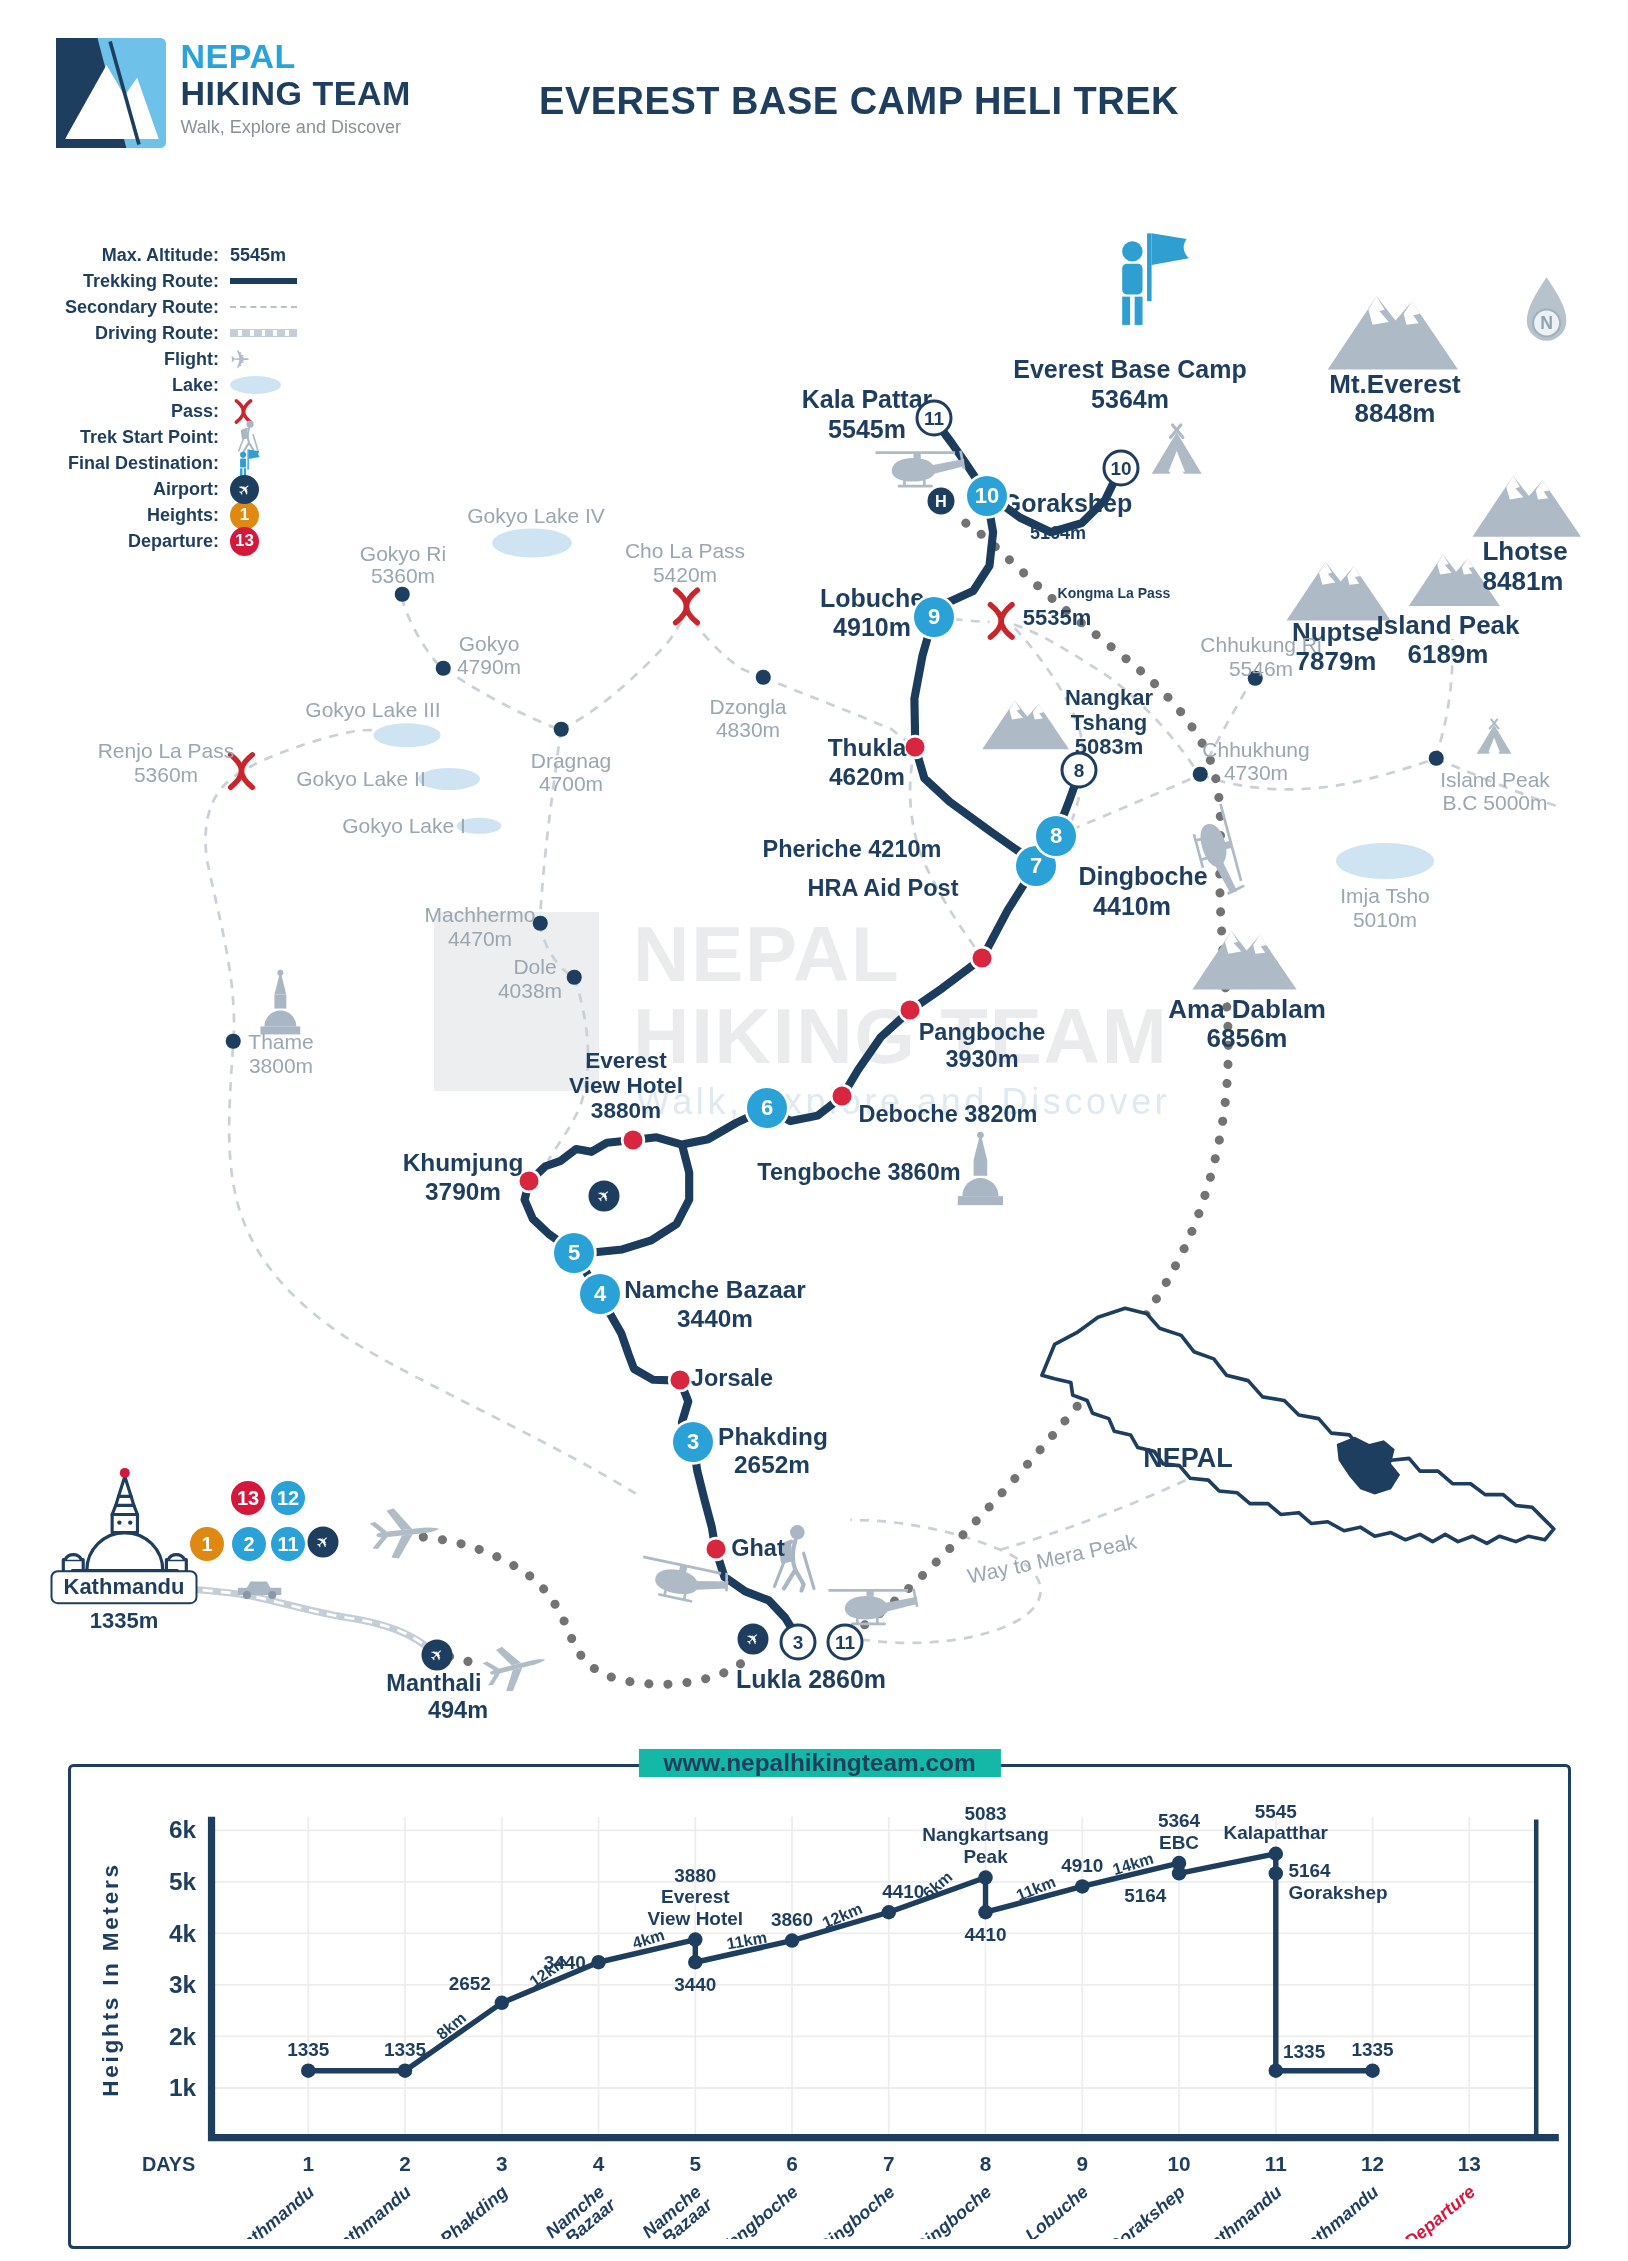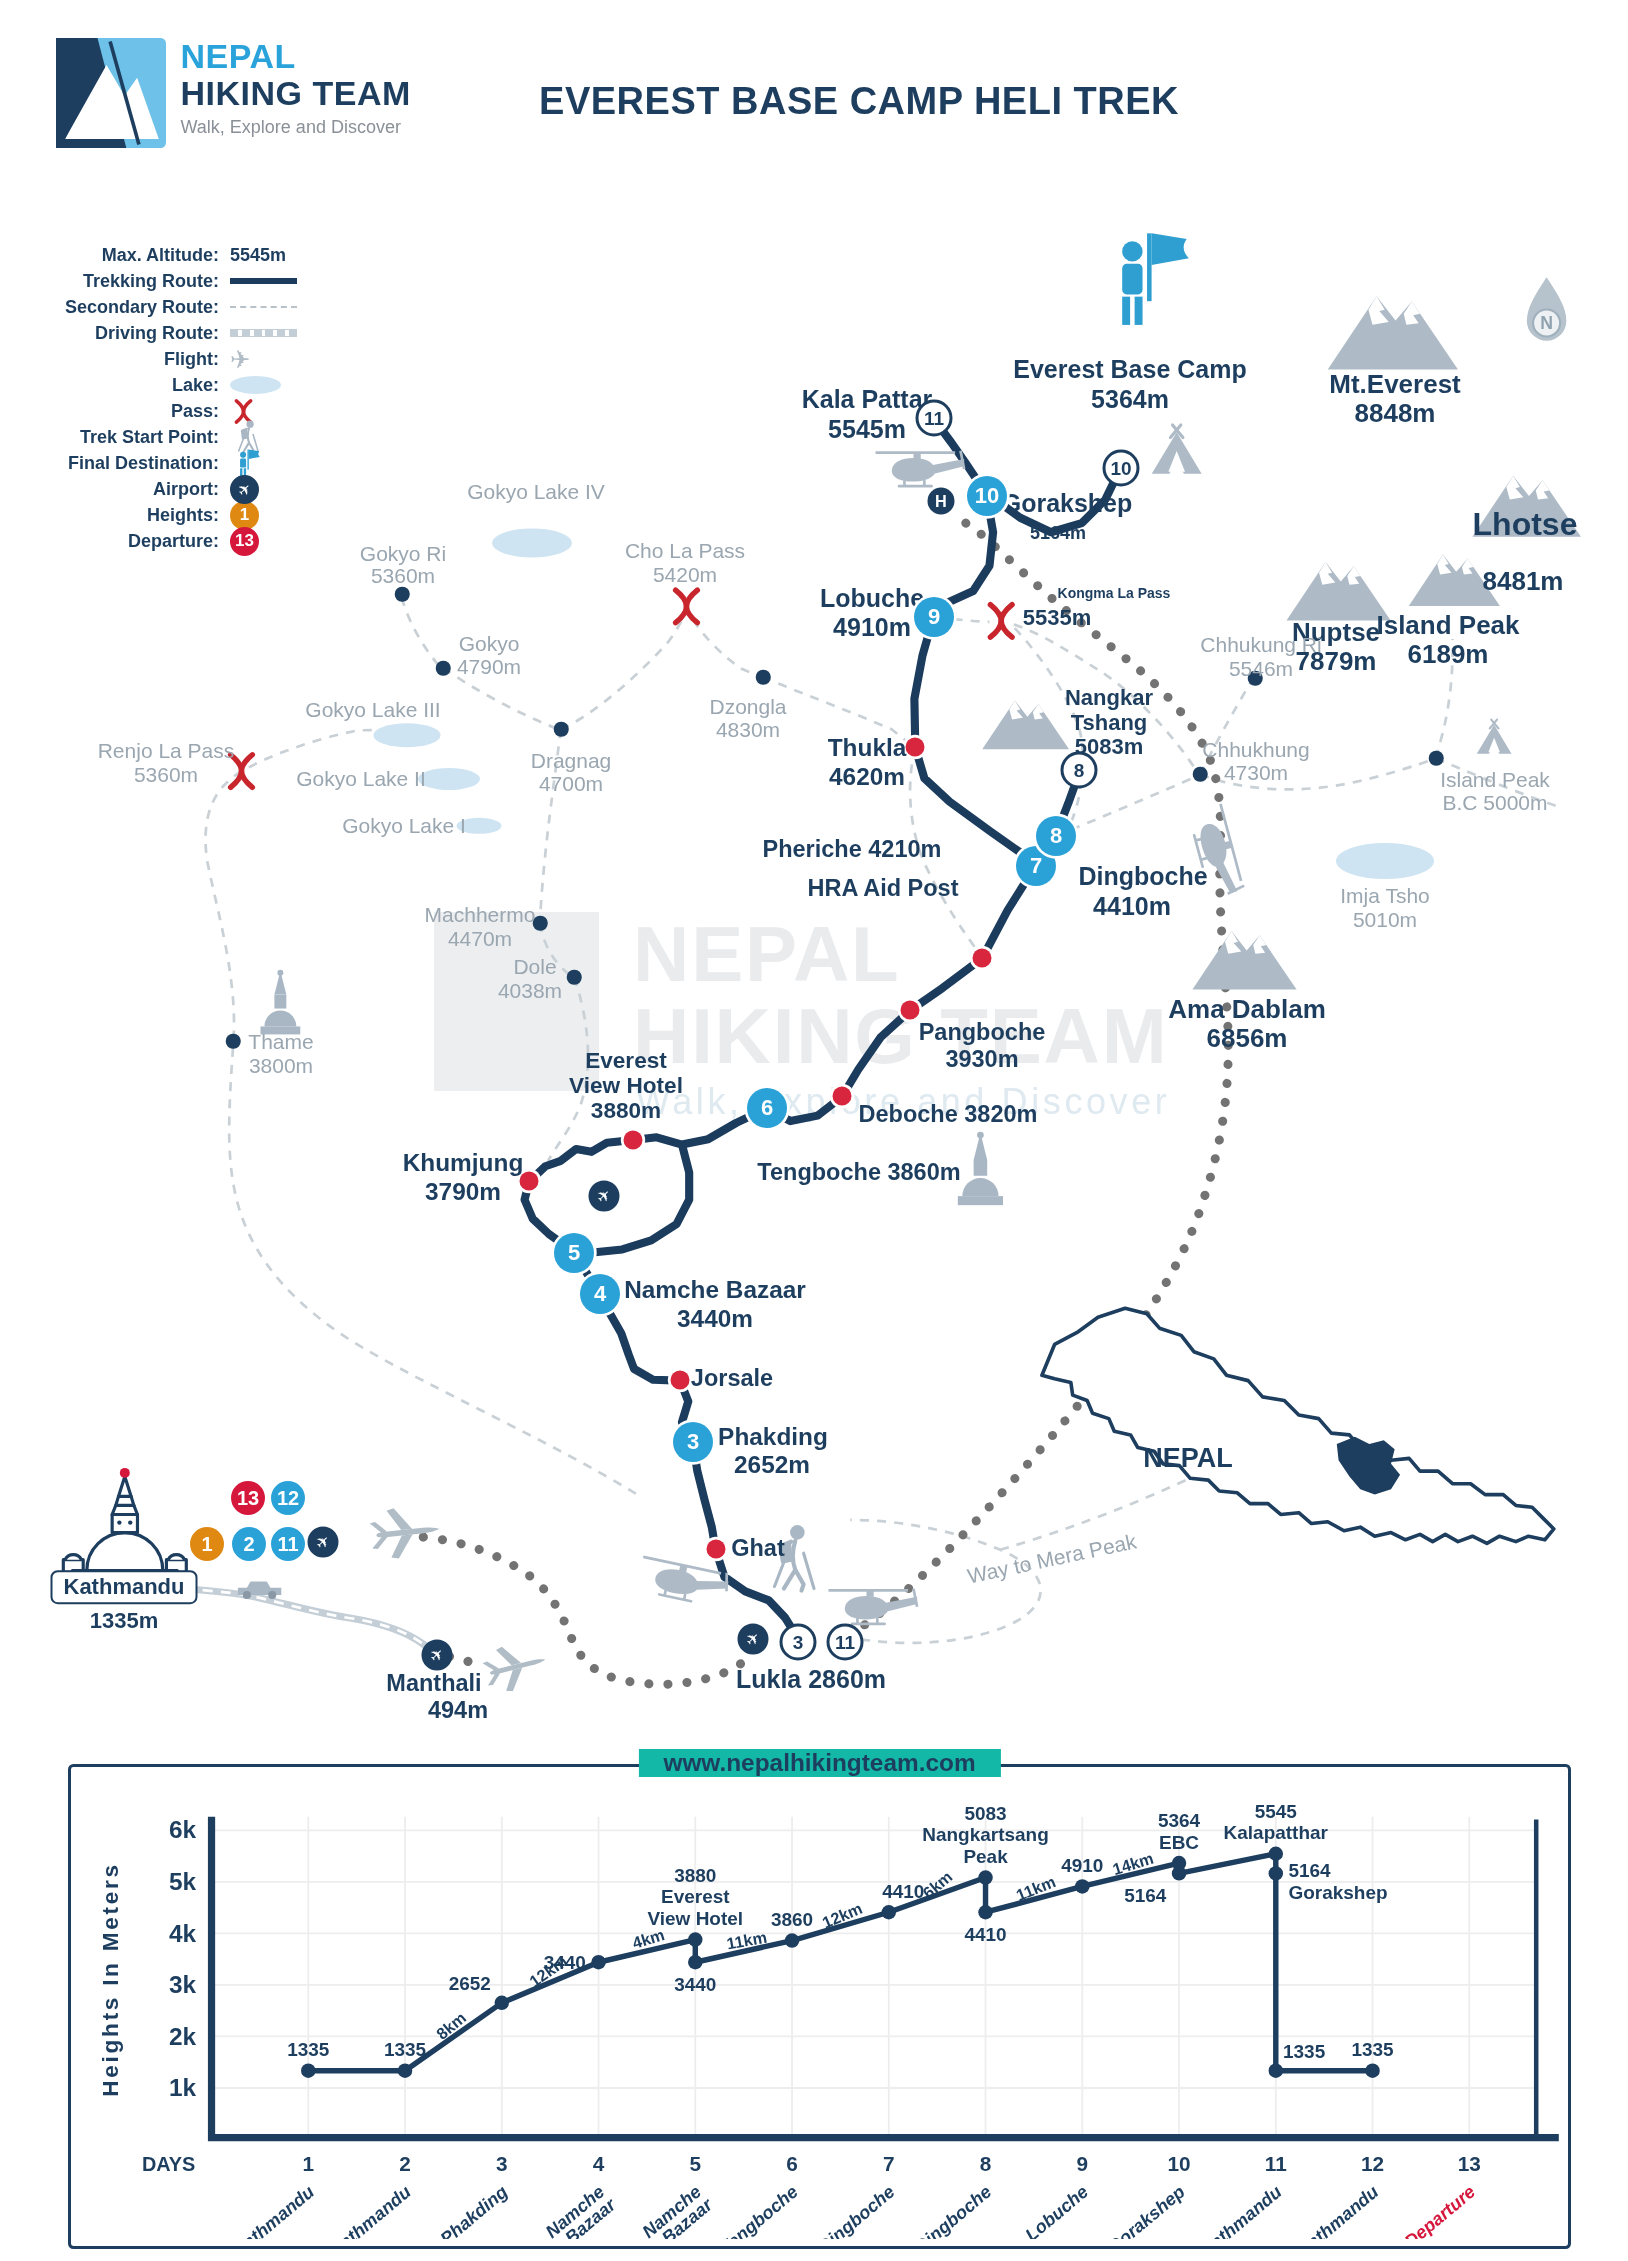--- a/index.html
+++ b/index.html
@@ -370,30 +370,30 @@
       <div class="lbl" style="left: 715px; top: 1319px; font-size: 24.4px;">3440m</div>
       <div class="lbl" style="left: 732px; top: 1378px; font-size: 23.5px;">Jorsale</div>
       <div class="lbl" style="left: 773px; top: 1437px; font-size: 24.4px;">Phakding</div>
       <div class="lbl" style="left: 772px; top: 1465px; font-size: 24.4px;">2652m</div>
       <div class="lbl" style="left: 758px; top: 1548px; font-size: 23.5px;">Ghat</div>
       <div class="lbl" style="left: 811px; top: 1679px; font-size: 25px;">Lukla 2860m</div>
       <div class="lbl" style="left: 434px; top: 1683px; font-size: 23.5px;">Manthali</div>
       <div class="lbl" style="left: 434px; top: 1710px; font-size: 23.5px; margin-left: 24px;">494m</div>
       <div class="lbl" style="left: 1395px; top: 384px; font-size: 26px;">Mt.Everest</div>
       <div class="lbl" style="left: 1395px; top: 413px; font-size: 26px;">8848m</div>
-      <div class="lbl" style="left: 1525px; top: 524px; font-size: 32px;">Lhotse</div>
+      <div class="lbl" style="left: 1525px; top: 551px; font-size: 26px;">Lhotse</div>
       <div class="lbl" style="left: 1523px; top: 581px; font-size: 26px;">8481m</div>
       <div class="lbl" style="left: 1336px; top: 632px; font-size: 26px;">Nuptse</div>
       <div class="lbl" style="left: 1336px; top: 661px; font-size: 26px;">7879m</div>
       <div class="lbl" style="left: 1448px; top: 625px; font-size: 26px;">Island Peak</div>
       <div class="lbl" style="left: 1448px; top: 654px; font-size: 26px;">6189m</div>
       <div class="lbl" style="left: 1247px; top: 1009px; font-size: 26px;">Ama Dablam</div>
       <div class="lbl" style="left: 1247px; top: 1038px; font-size: 26px;">6856m</div>
       <div class="lbl" style="left: 1188px; top: 1458px; font-size: 27px;">NEPAL</div>
-      <div class="lbl gray" style="left: 536px; top: 492px;">Gokyo Lake IV</div>
+      <div class="lbl gray" style="left: 536px; top: 516px;">Gokyo Lake IV</div>
       <div class="lbl gray" style="left: 403px; top: 554px;">Gokyo Ri</div>
       <div class="lbl gray" style="left: 403px; top: 576px;">5360m</div>
       <div class="lbl gray" style="left: 489px; top: 644px;">Gokyo</div>
       <div class="lbl gray" style="left: 489px; top: 667px;">4790m</div>
       <div class="lbl gray" style="left: 373px; top: 710px;">Gokyo Lake III</div>
       <div class="lbl gray" style="left: 166px; top: 751px;">Renjo La Pass</div>
       <div class="lbl gray" style="left: 166px; top: 775px;">5360m</div>
       <div class="lbl gray" style="left: 361px; top: 779px;">Gokyo Lake II</div>
       <div class="lbl gray" style="left: 404px; top: 826px;">Gokyo Lake I</div>
       <div class="lbl gray" style="left: 571px; top: 761px;">Dragnag</div>

